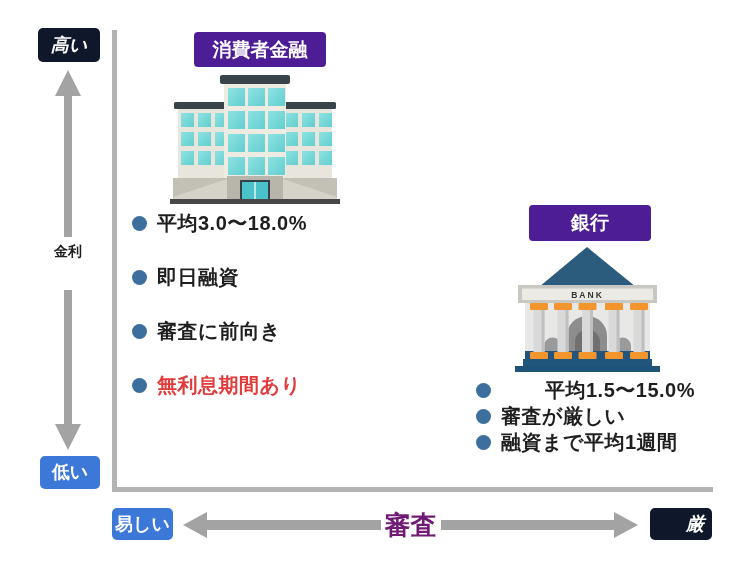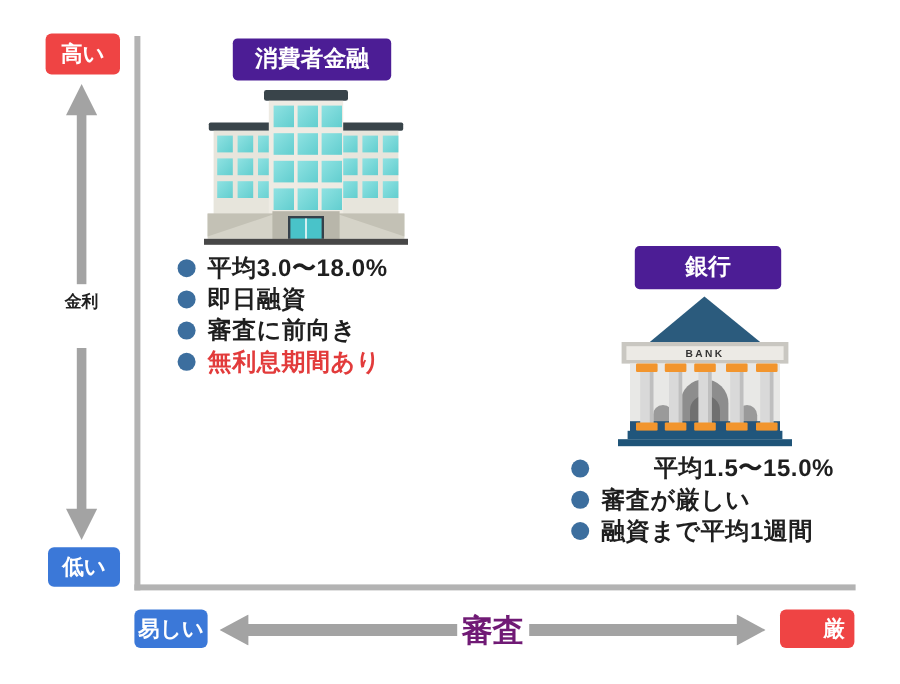--- a/index.html
+++ b/index.html
@@ -12,21 +12,21 @@
 
   
   .axis-v { position: absolute; left: 112px; top: 30px; width: 5px; height: 462px; background: #b3b3b3; }
   .axis-h { position: absolute; left: 112px; top: 487px; width: 601px; height: 5px; background: #b3b3b3; }
 
   
   .badge {
     position: absolute; color: #ffffff; font-weight: bold; font-size: 18px;
     text-align: center; border-radius: 5px;
   }
-  .badge.red  { background: #ef4444; }
+  .badge.red  { background: #0f172a; font-style: italic; }
   .badge.blue { background: #3b78d8; }
   .badge-high   { left: 38px;  top: 28px;  width: 62px; height: 34px; line-height: 34px; }
   .badge-low    { left: 40px;  top: 456px; width: 60px; height: 33px; line-height: 33px; }
   .badge-easy   { left: 112px; top: 508px; width: 61px; height: 32px; line-height: 32px; }
   .badge-strict { left: 650px; top: 508px; width: 62px; height: 32px; line-height: 32px; padding-left: 28px; }
 
   
   .arrow-up   { position: absolute; left: 55px; top: 70px; }
   .arrow-down { position: absolute; left: 55px; top: 290px; }
   .y-label {
@@ -42,21 +42,21 @@
   }
   .badge-consumer { left: 194px; top: 32px;  width: 132px; height: 35px; line-height: 35px; }
   .badge-bank     { left: 529px; top: 205px; width: 122px; height: 36px; line-height: 36px; }
 
   
   .building-icon { position: absolute; left: 170px; top: 75px; }
   .bank-icon     { position: absolute; left: 515px; top: 246px; }
 
   
   .features { position: absolute; display: flex; flex-direction: column; list-style: none; }
-  .features-consumer { left: 148px; top: 210px; }
+  .features-consumer { left: 132px; top: 210px; gap: 28px; }
   .features-bank     { left: 476px; top: 377px; }
   .feature { display: flex; align-items: center; height: 26px; }
   .dot {
     width: 15px; height: 15px; border-radius: 50%;
     background: #3c6e9e; flex: none; margin-right: 10px;
   }
   .ftext { font-size: 20px; font-weight: bold; color: #1f1f1f; letter-spacing: 0.5px; white-space: nowrap; }
 
   
   .x-arrow-wrap { position: absolute; left: 183px; top: 510px; width: 455px; height: 30px; }

